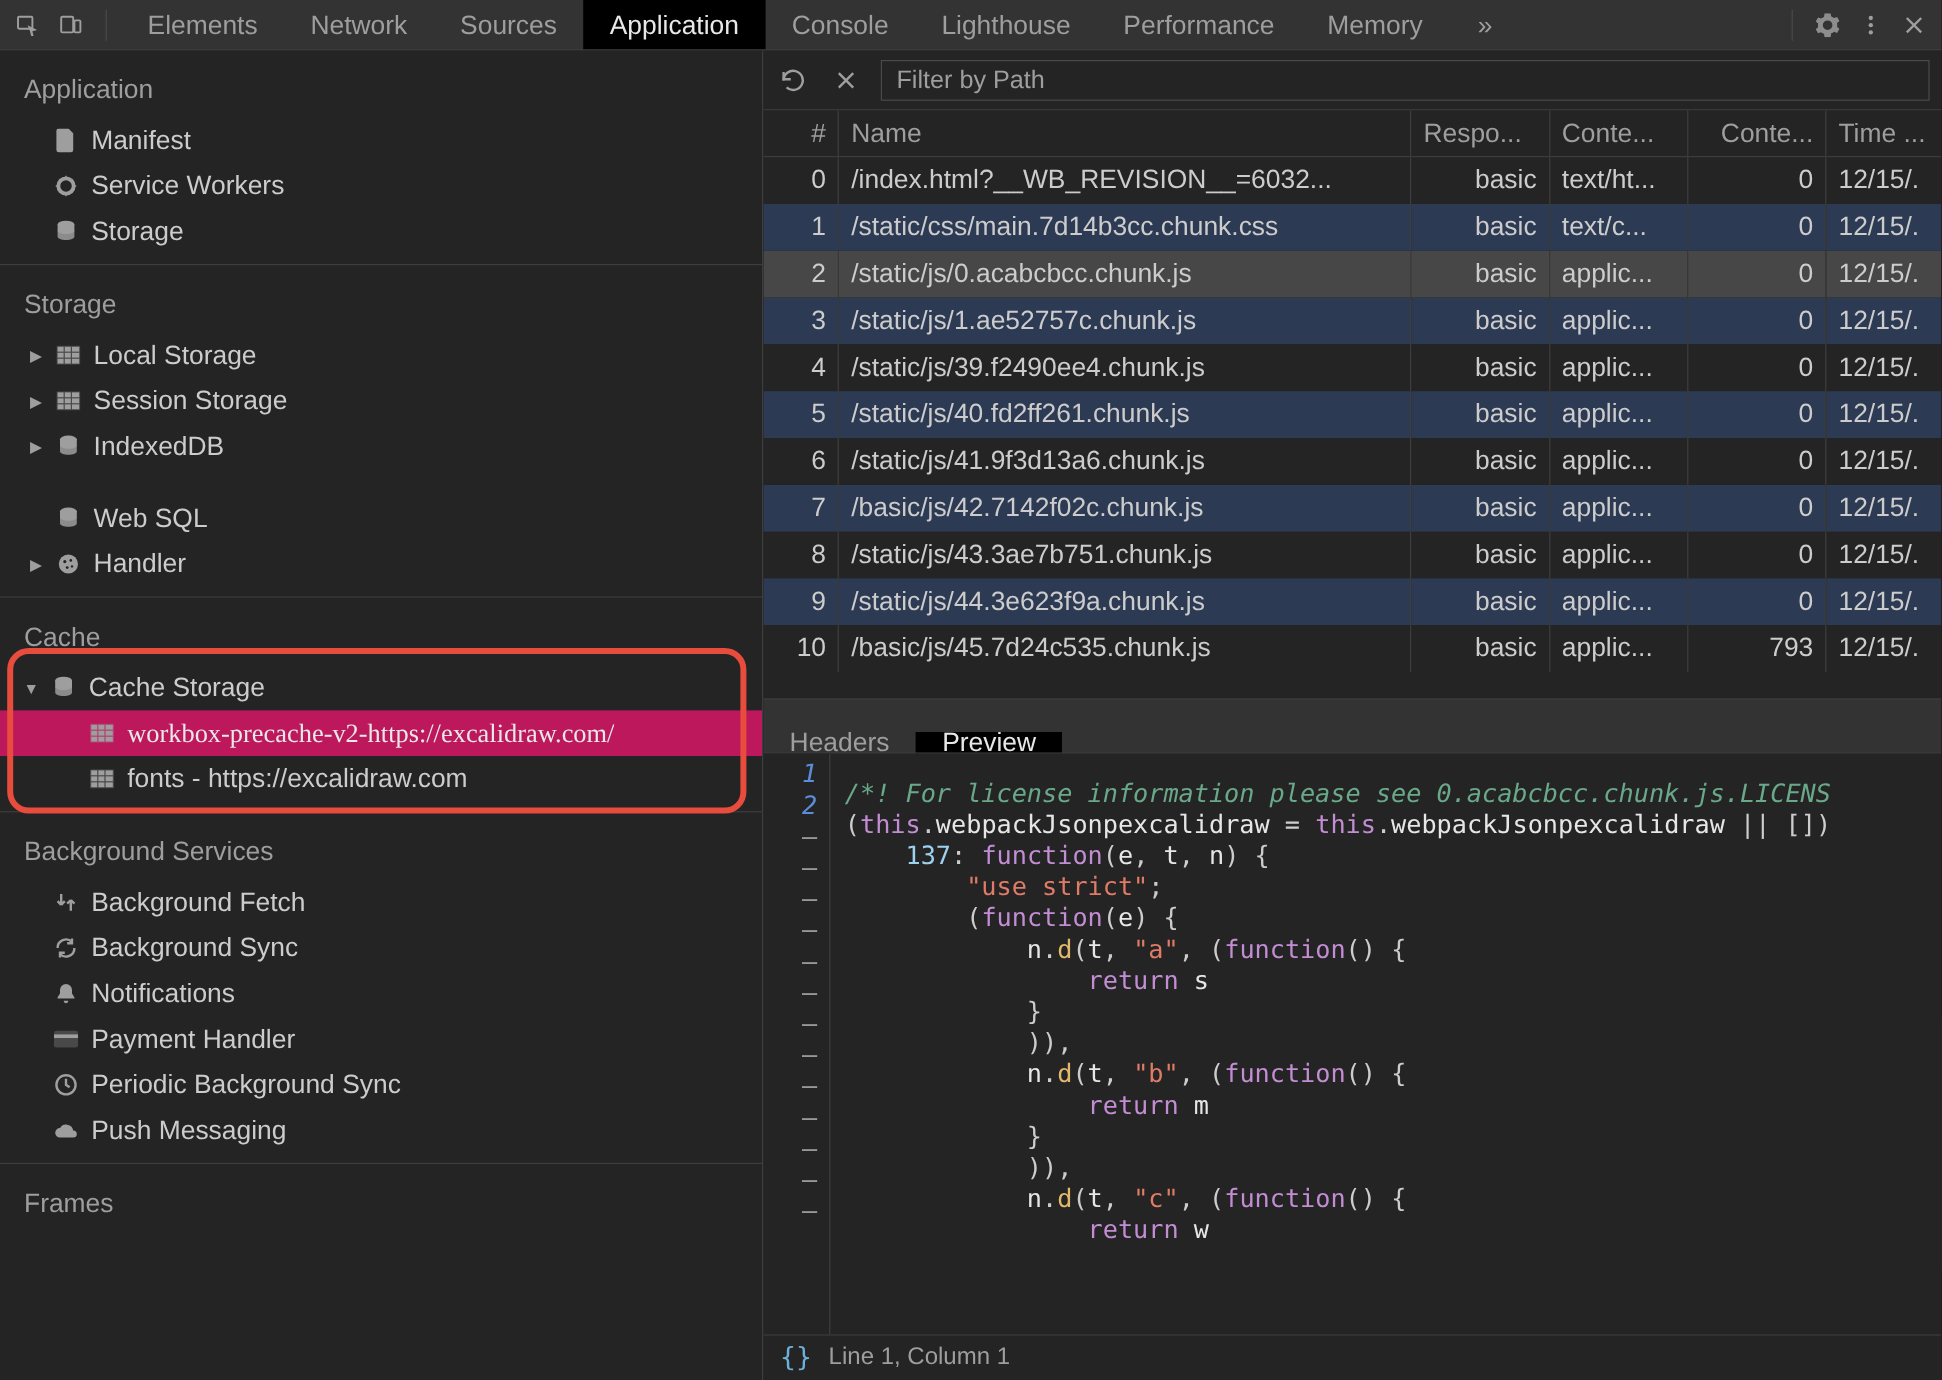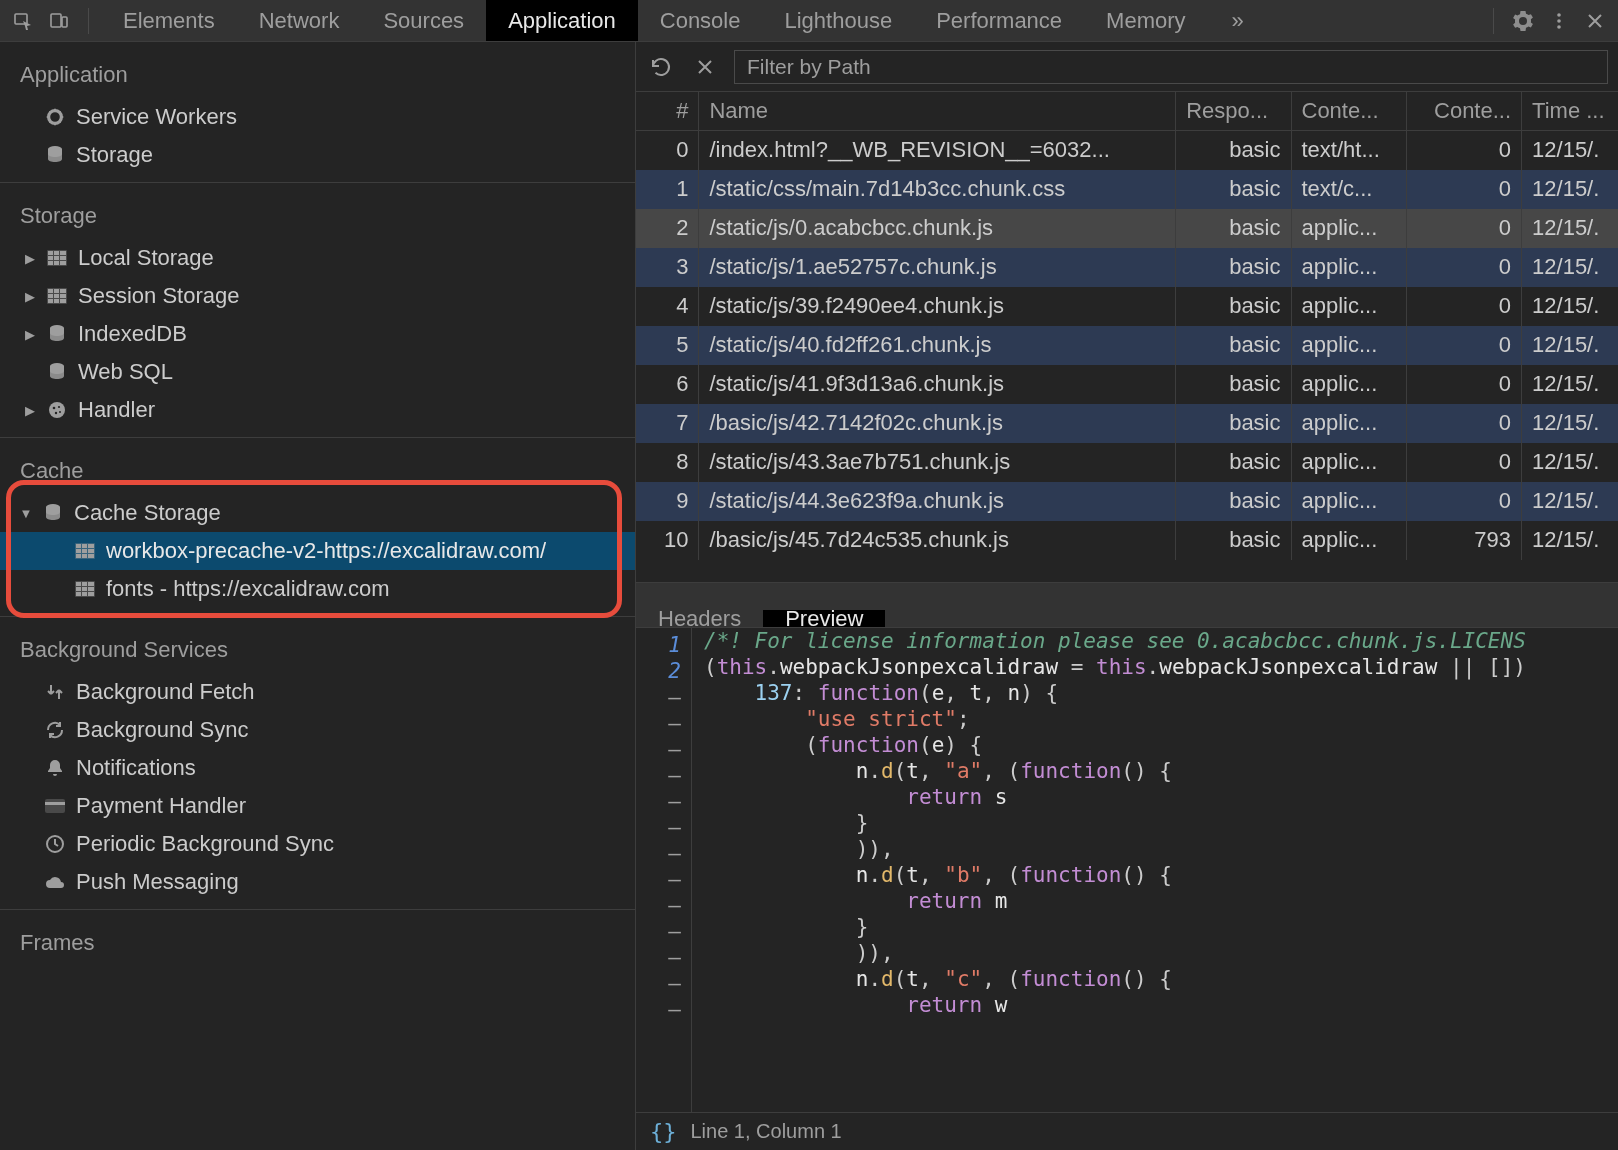--- a/index.html
+++ b/index.html
@@ -97,22 +97,23 @@
     padding: 6px 0 6px 20px;
     gap: 10px;
     color: var(--text);
     font-size: 22px;
     white-space: nowrap;
     overflow: hidden;
   }
   .tree-item.indent1 { padding-left: 44px; }
   .tree-item.indent2 { padding-left: 74px; }
   .tree-item.selected {
-    background: #0c4a6e;
+    background: #be185d;
     color: var(--text-light);
+    font-family: Liberation Serif, serif;
   }
   .tree-arrow {
     width: 12px; height: 12px;
     display: inline-flex; align-items: center; justify-content: center;
     color: var(--text-dim);
     font-size: 13px;
   }
   .tree-icon {
     width: 22px; height: 22px;
     display: inline-flex; align-items: center; justify-content: center;
@@ -229,21 +230,21 @@
     color: var(--linenum);
     border-right: 1px solid var(--border);
     background: var(--bg);
     line-height: 26px;
     font-style: italic;
   }
   .gutter .ln { display: block; }
   .gutter .dash { color: var(--text-dim); font-style: normal; }
   .code {
     flex: 1;
-    padding: 0 0 0 12px;
+    padding: 20px 0 0 12px;
     line-height: 26px;
     white-space: pre;
     overflow: hidden;
   }
   .c-comment { color: var(--code-comment); font-style: italic; }
   .c-kw { color: var(--code-keyword); }
   .c-str { color: var(--code-string); }
   .c-fn { color: var(--code-func); }
   .c-id { color: var(--code-id); }
   .c-num { color: #9cd1f0; }
@@ -316,20 +317,28 @@
 </div>
 
 <div class="main">
 
   <div class="sidebar">
 
     <div class="sidebar-section">
       <div class="section-title">Application</div>
       <div class="tree-item indent1">
         <span class="tree-icon">
+            <svg width="18" height="20" viewBox="0 0 18 20" fill="currentColor">
+              <path d="M3 0h8l4 4v14a2 2 0 01-2 2H3a2 2 0 01-2-2V2a2 2 0 012-2z"></path>
+            </svg>
+          </span>
+        <span class="tree-label">Manifest</span>
+      </div>
+      <div class="tree-item indent1">
+        <span class="tree-icon">
             <svg width="20" height="20" viewBox="0 0 20 20" fill="currentColor">
               <circle cx="10" cy="10" r="3" fill="var(--bg)"></circle>
               <path d="M10 2a8 8 0 11-8 8 8 8 0 018-8zm0 3.2A4.8 4.8 0 1014.8 10 4.8 4.8 0 0010 5.2z"></path>
               <path d="M10 1l1 2h-2zM10 19l-1-2h2zM1 10l2-1v2zM19 10l-2 1v-2zM4 4l2 .5-1 1.5zM16 16l-2-.5 1-1.5zM4 16l.5-2 1.5 1zM16 4l-.5 2-1.5-1z"></path>
             </svg>
           </span>
         <span class="tree-label">Service Workers</span>
       </div>
       <div class="tree-item indent1">
         <span class="tree-icon">
@@ -386,21 +395,21 @@
             <span class="tree-arrow">▶</span>
             <span class="tree-icon">
               <svg width="20" height="20" viewBox="0 0 20 20" fill="currentColor">
                 <ellipse cx="10" cy="4" rx="7" ry="3"></ellipse>
                 <path d="M3 4v5c0 1.7 3.1 3 7 3s7-1.3 7-3V4"></path>
                 <path d="M3 9v5c0 1.7 3.1 3 7 3s7-1.3 7-3V9" opacity="0.85"></path>
               </svg>
             </span>
             <span class="tree-label">IndexedDB</span>
           </div>
-          <div class="tree-item" style="padding-left: 24px;">
+          <div class="tree-item" style="padding-left: 24px; margin-top: 22px;">
             <span class="tree-arrow"></span>
             <span class="tree-icon">
               <svg width="20" height="20" viewBox="0 0 20 20" fill="currentColor">
                 <ellipse cx="10" cy="4" rx="7" ry="3"></ellipse>
                 <path d="M3 4v5c0 1.7 3.1 3 7 3s7-1.3 7-3V4"></path>
                 <path d="M3 9v5c0 1.7 3.1 3 7 3s7-1.3 7-3V9" opacity="0.85"></path>
               </svg>
             </span>
             <span class="tree-label">Web SQL</span>
           </div>

